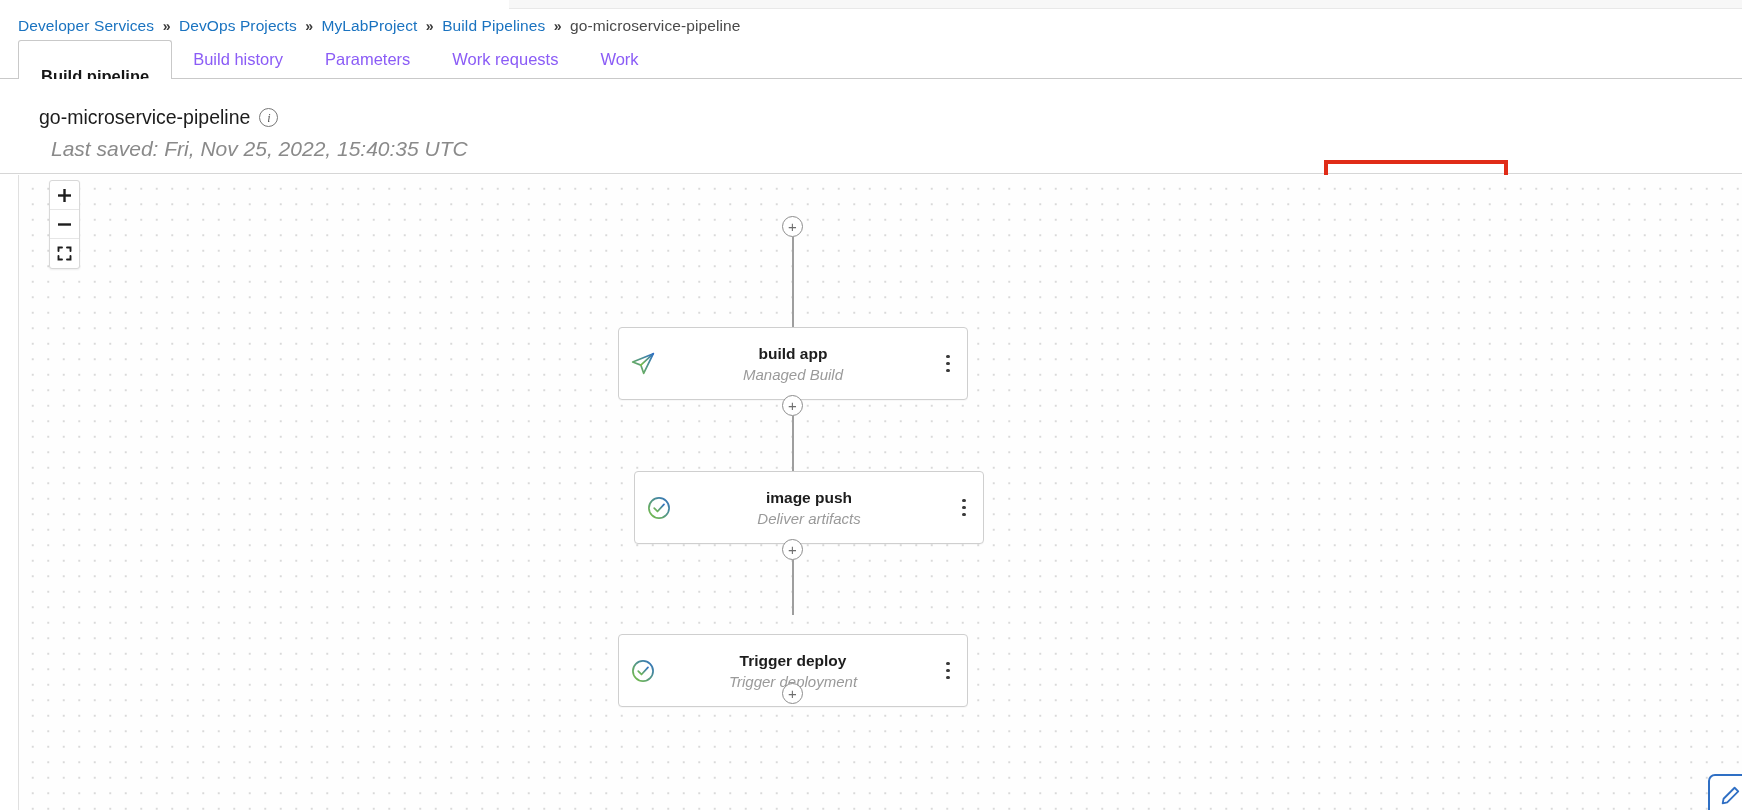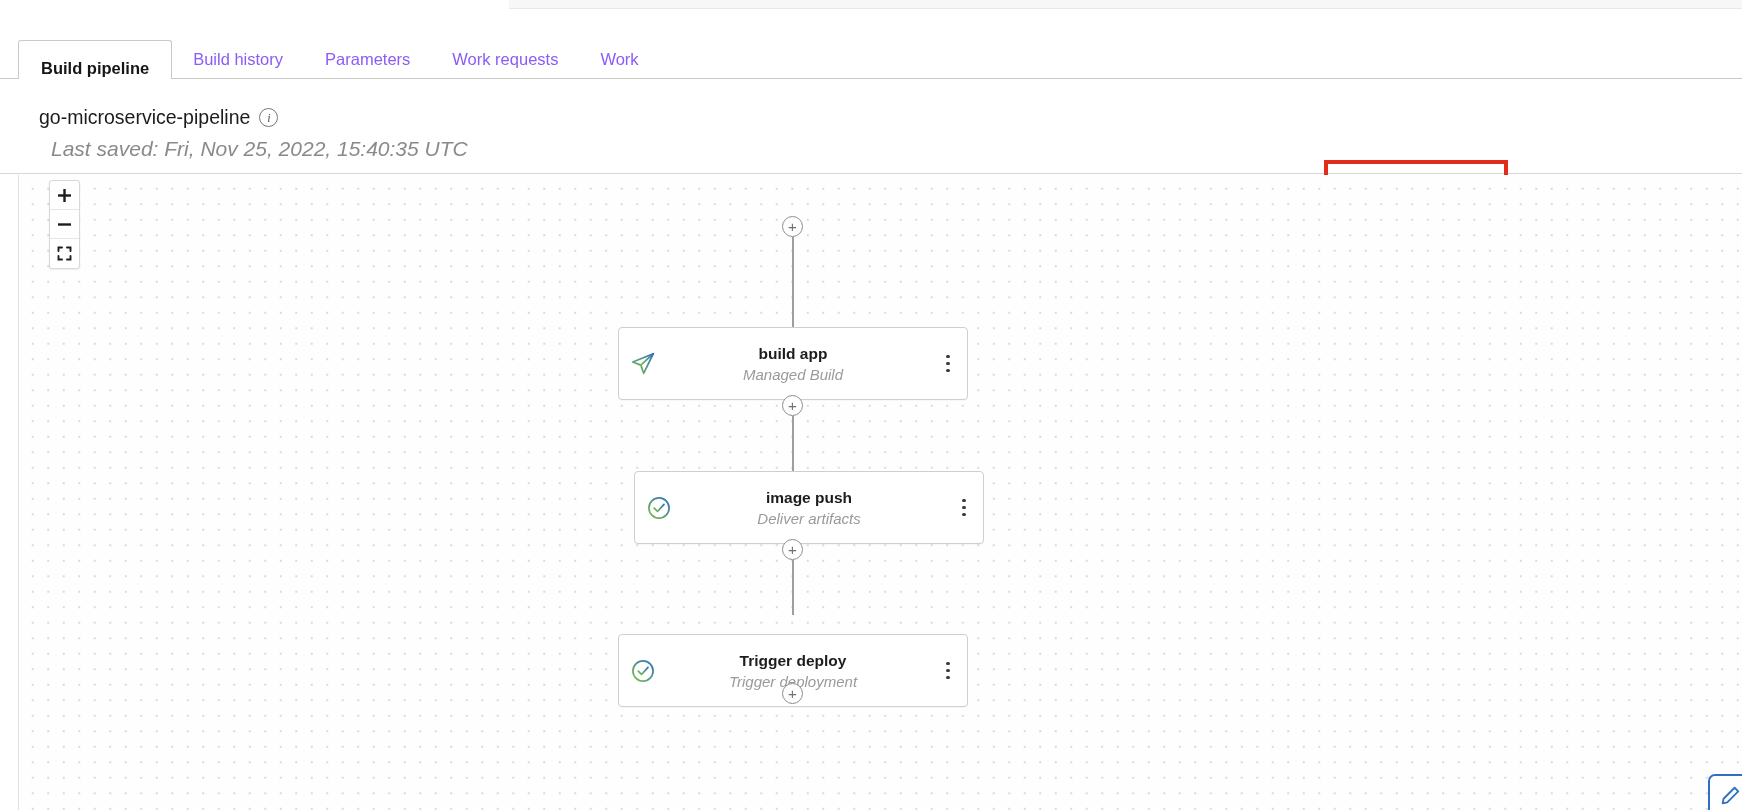--- a/index.html
+++ b/index.html
@@ -45,21 +45,21 @@
     position: relative; height: 39px; line-height: 38px;
     padding: 0 21px; font-size: 16.5px; color: #8b5cf6;
     cursor: pointer; white-space: nowrap;
   }
   .tab.active {
     color: #161616; font-weight: bold;
     background: #fff;
     border: 1px solid #c9c9c9; border-bottom: 1px solid #fff;
     border-radius: 3px 3px 0 0;
     margin-bottom: -1px; height: 40px; line-height: 39px;
-    padding: 8px 22px;
+    padding: 16px 22px;
   }
 
   
   .header {
     position: absolute; left: 0; top: 79px; width: 1742px; height: 95px;
     border-bottom: 1px solid #d6d6d6;
     background: #fff;
   }
   .page-title-row {
     position: absolute; left: 39px; top: 27px;
@@ -180,20 +180,31 @@
 </style>
 </head>
 <body>
 
 <div class="app">
 
   <div class="top-strip">
     <div class="shade"></div>
   </div>
 
+  <div class="breadcrumb">
+    <a>Developer Services</a>
+    <span class="sep">»</span>
+    <a>DevOps Projects</a>
+    <span class="sep">»</span>
+    <a>MyLabProject</a>
+    <span class="sep">»</span>
+    <a>Build Pipelines</a>
+    <span class="sep">»</span>
+    <span class="current">go-microservice-pipeline</span>
+  </div>
 
   <div class="tabbar">
     <div class="tabs">
       <div class="tab active">Build pipeline</div>
       <div class="tab">Build history</div>
       <div class="tab">Parameters</div>
       <div class="tab">Work requests</div>
       <div class="tab">Work</div>
     </div>
   </div>

